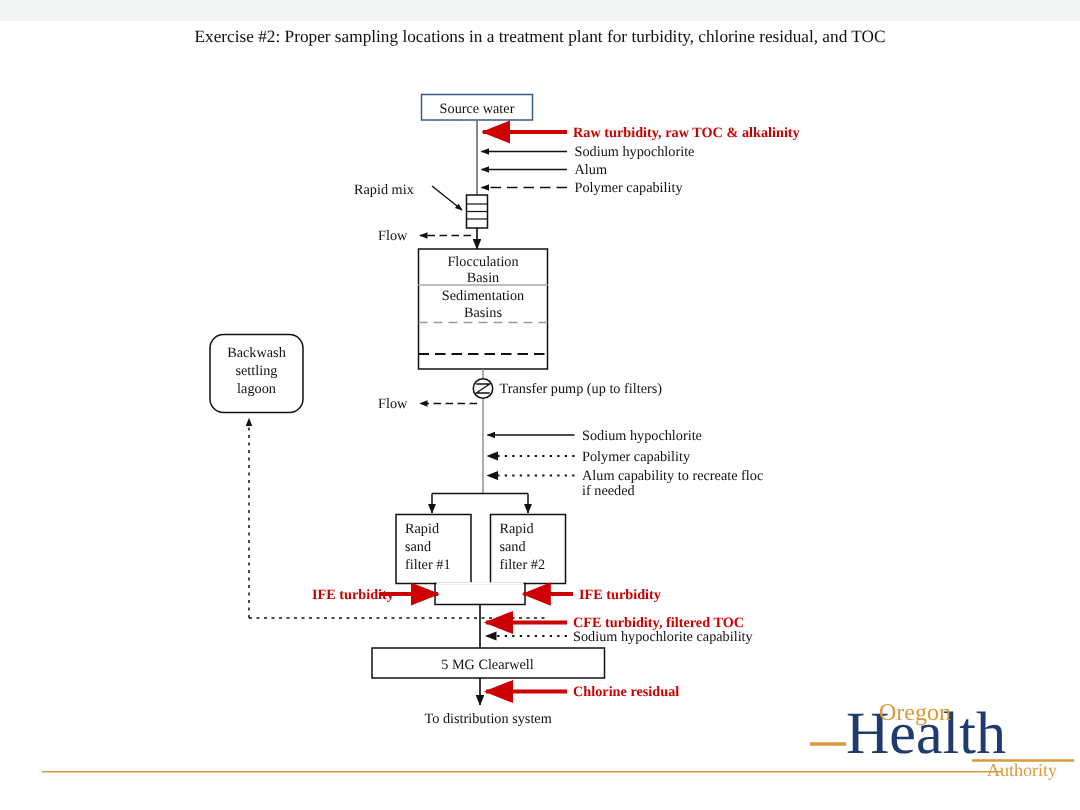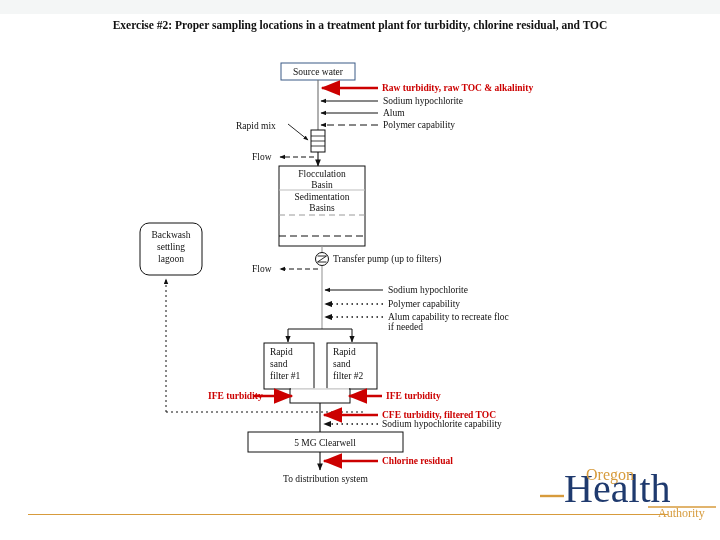--- a/index.html
+++ b/index.html
@@ -7,21 +7,21 @@
     width:720px;height:540px;
     background:#fefefe;
     font-family:"Liberation Serif", serif;
     overflow:hidden;
     position:relative;
   }
   #page{position:absolute;inset:0;background:#fff;}
   .topband{position:absolute;left:0;top:0;width:720px;height:14px;background:#f4f6f6;}
   .title{
     position:absolute;left:96px;top:18px;width:528px;
-    text-align:center;font-weight:bold;font-size:11.5px;line-height:15px;
+    text-align:center;font-weight:normal;font-size:11.5px;line-height:15px;
     color:#111;font-family:"Liberation Serif", serif;
   }
   svg#diagram{position:absolute;left:0;top:0;width:720px;height:540px;}
   .lbl{font-family:"Liberation Serif", serif;font-size:9.5px;fill:#111;}
   .lbl-box{font-family:"Liberation Serif", serif;font-size:9.5px;fill:#111;}
   .lbl-red{font-family:"Liberation Serif", serif;font-size:9.5px;font-weight:bold;fill:#cc0000;}
   
   .logo{position:absolute;left:540px;top:458px;width:176px;height:62px;text-align:right;}
   .logo svg{width:176px;height:62px;display:block;}
   .goldrule{position:absolute;left:28px;top:514px;width:640px;height:1.4px;background:#d79b3c;}

